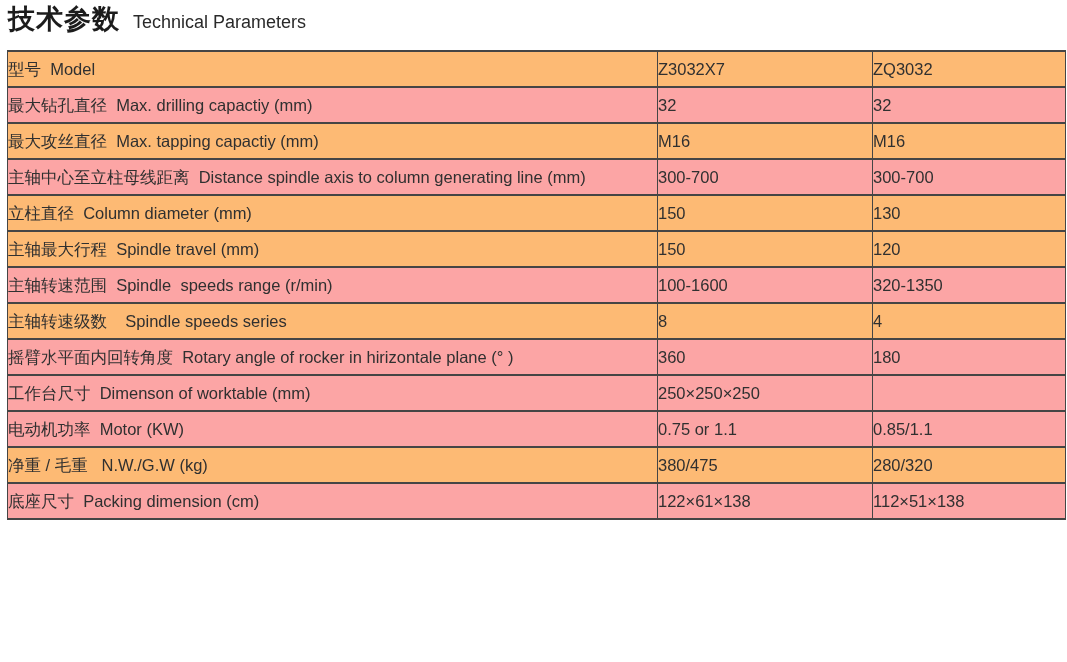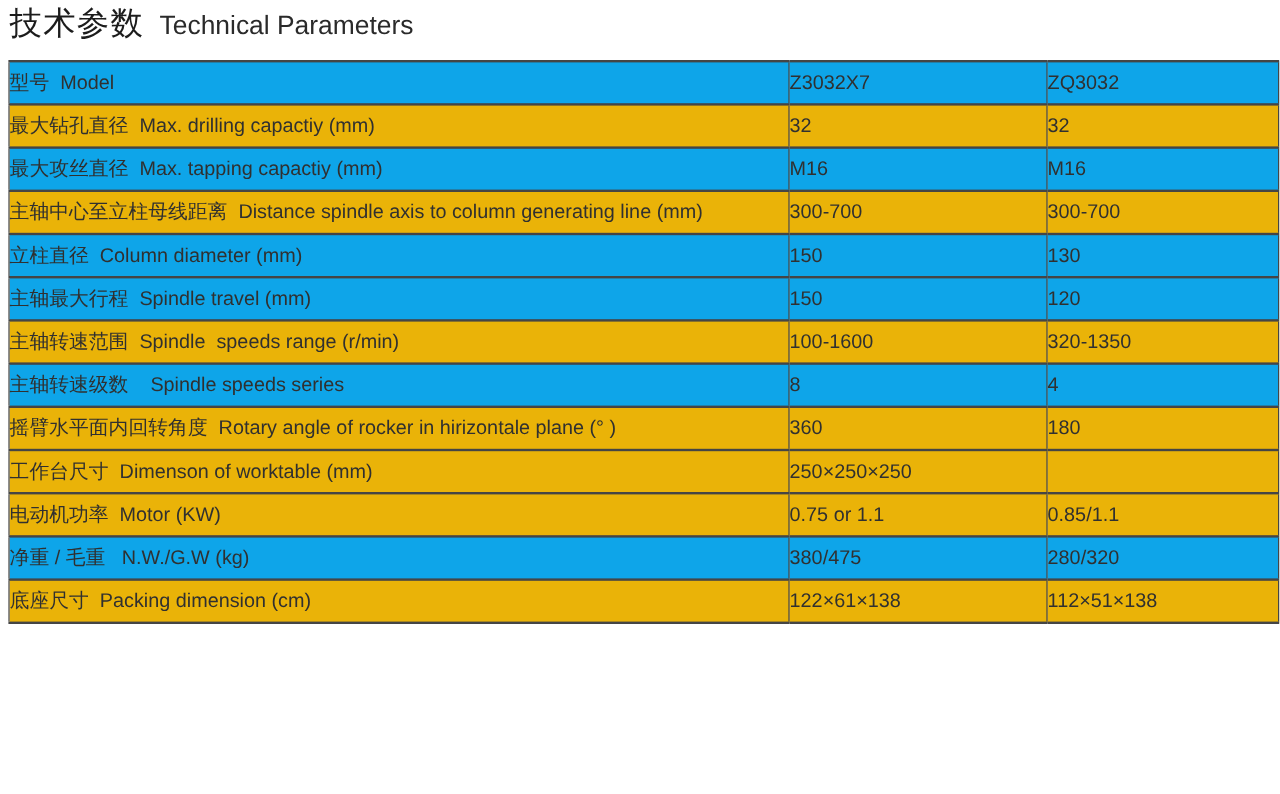--- a/index.html
+++ b/index.html
@@ -16,51 +16,51 @@
     overflow: hidden;
   }
   .page-title {
     position: absolute;
     left: 8px;
     top: 1px;
     white-space: nowrap;
   }
   .title-zh {
     font-size: 27px;
-    font-weight: normal;
+    font-weight: bold;
     color: #1c1c1c;
     letter-spacing: 1px;
   }
   .title-en {
-    font-size: 22px;
+    font-size: 18px;
     font-weight: normal;
     color: #2a2a2a;
     margin-left: 13px;
   }
   table.spec {
     position: absolute;
     left: 7px;
     top: 50px;
     width: 1058px;
     border-collapse: collapse;
     table-layout: fixed;
   }
   table.spec td {
     border: 1px solid #454545;
     border-top-width: 2px;
     border-bottom-width: 2px;
     font-size: 16.5px;
     height: 36px;
     padding: 0;
-    background: #eab308;
+    background: #fca5a5;
     vertical-align: middle;
     box-sizing: border-box;
   }
   table.spec tr.shade td {
-    background: #0ea5e9;
+    background: #fdba74;
     margin-left: 37px;
   }
   table.spec tr.tall td {
     height: 59px;
   }
   td.label-cell {
     padding-left: 13px;
     padding-right: 6px;
     text-align: left;
     white-space: pre-wrap;

